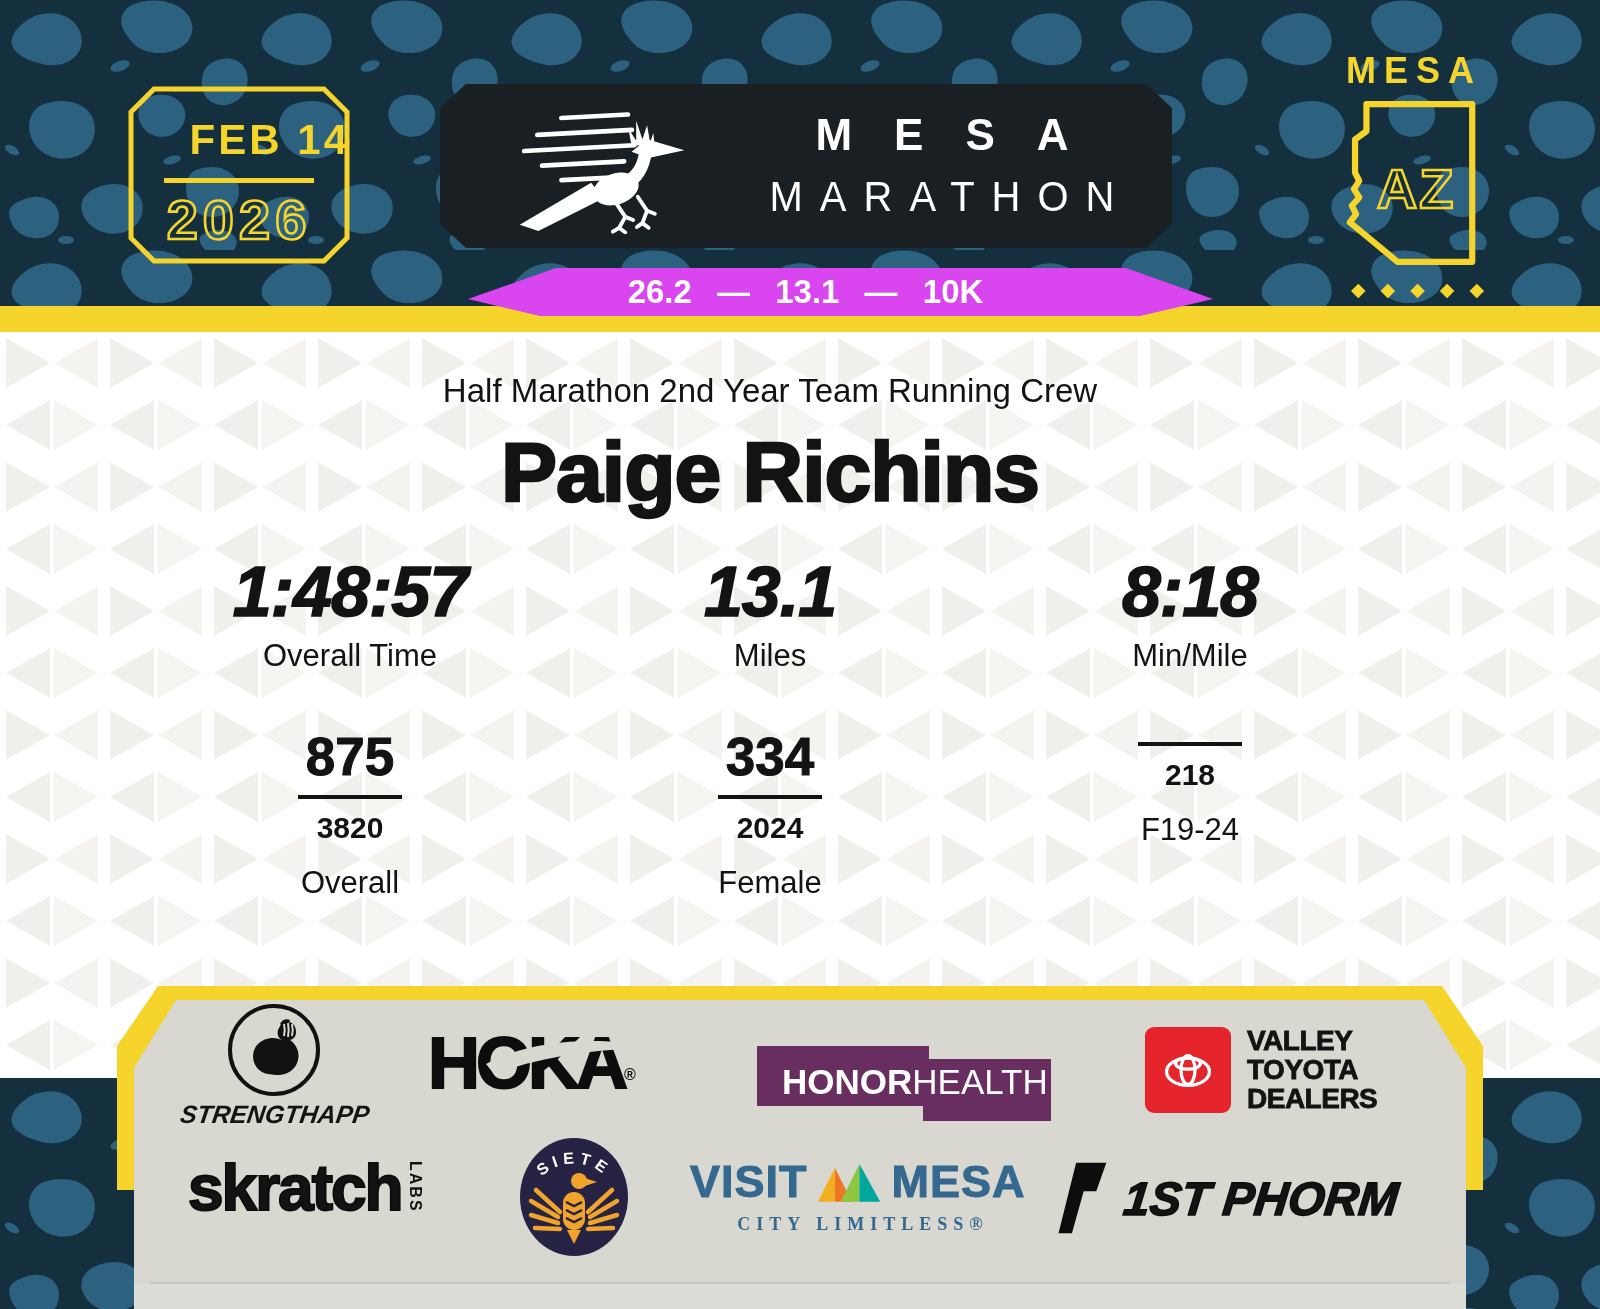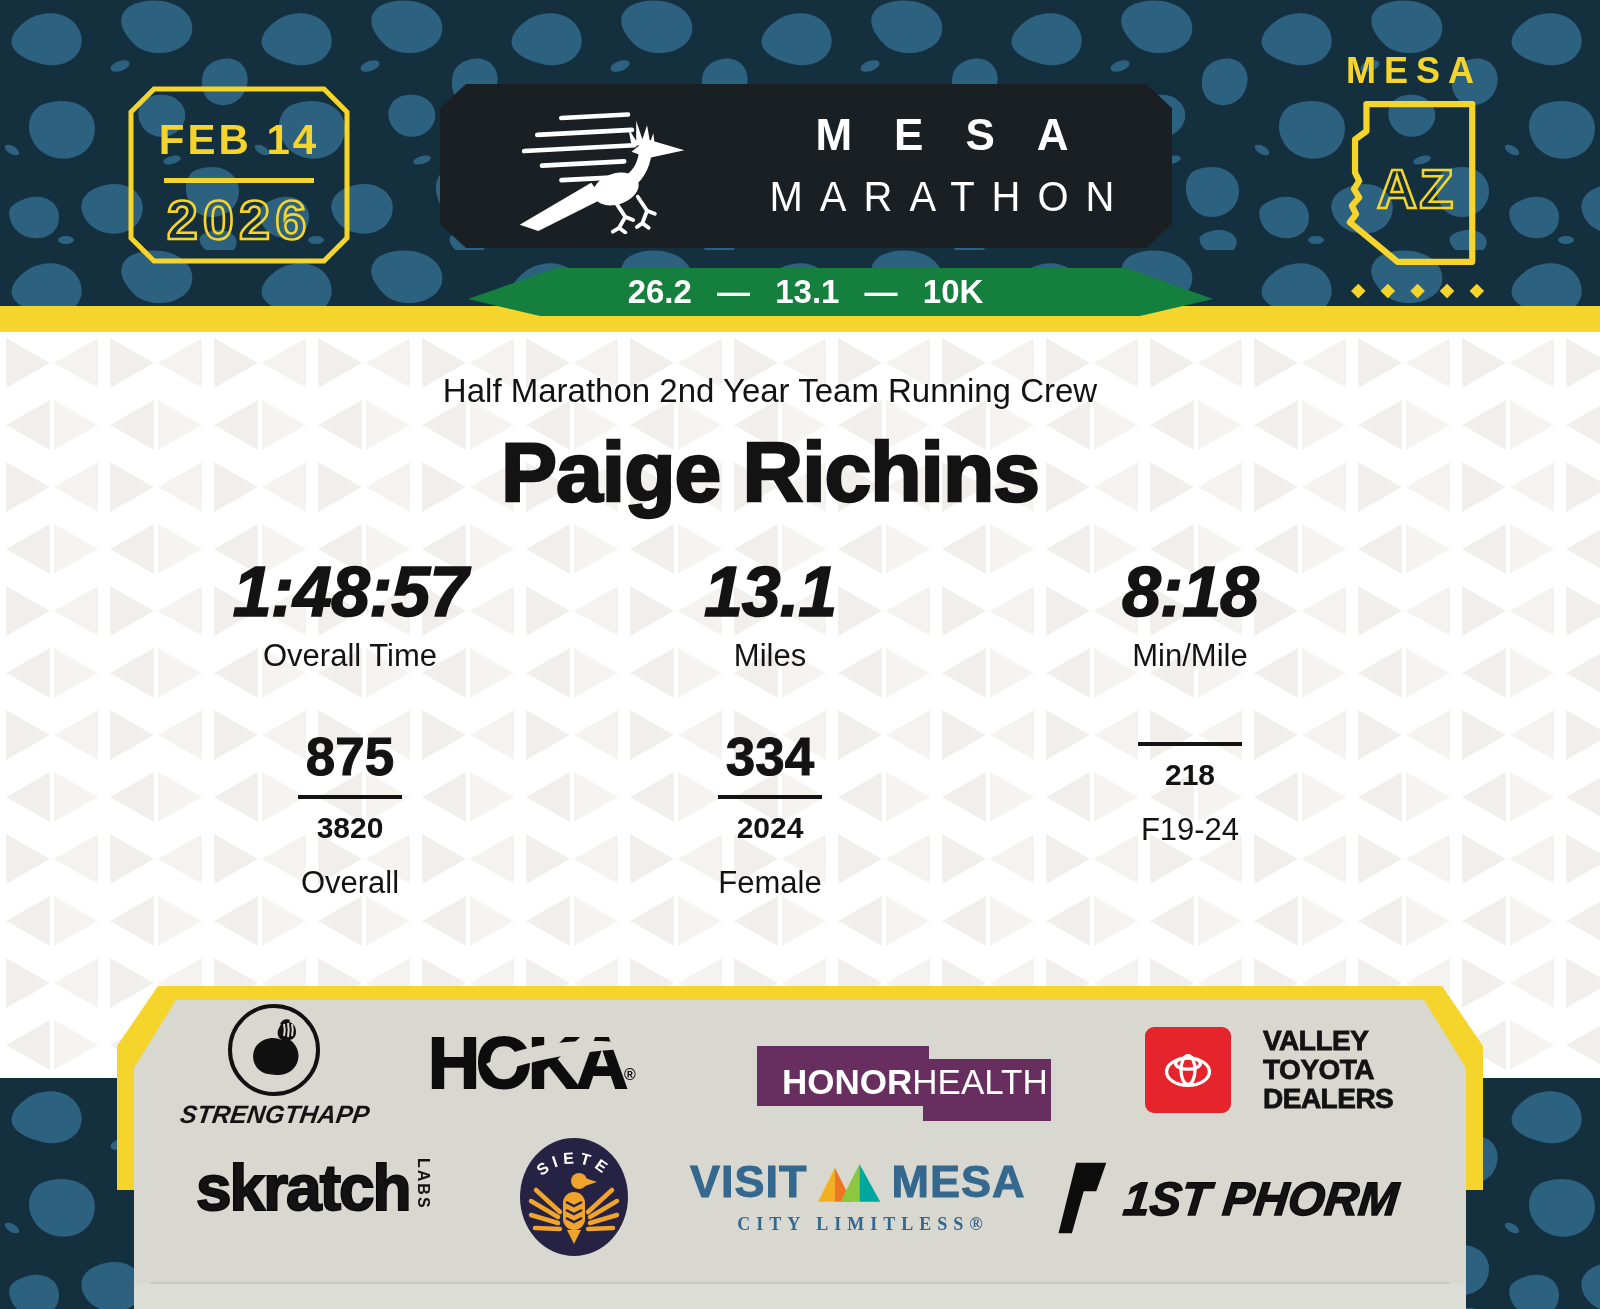--- a/index.html
+++ b/index.html
@@ -4,32 +4,32 @@
 <style>
   html,body{margin:0;padding:0;background:#ffffff;}
   .card{position:relative;width:1600px;height:1309px;overflow:hidden;background:#ffffff;
         font-family:"Liberation Sans",sans-serif;color:#131313;}
   .abs{position:absolute;}
 
   
   .header-bg{left:0;top:0;width:1600px;height:308px;}
   .yellow-stripe{left:0;top:306px;width:1600px;height:26px;background:#f5d42b;}
 
-  .date-badge{left:128px;top:86px;width:222px;height:178px;text-align:center;}
+  .date-badge{left:128px;top:86px;width:222px;height:178px;text-align:right;}
   .date-badge .line1{margin-top:30px;font-size:42px;font-weight:bold;color:#f5d42b;letter-spacing:3px;}
   .date-badge .rule{width:150px;height:5px;background:#f5d42b;margin:14px auto 6px auto;}
 
   .logo-box{left:440px;top:84px;width:732px;height:164px;background:#1a1f24;
             clip-path:polygon(26px 0,706px 0,732px 24px,732px 140px,706px 164px,26px 164px,0 140px,0 24px);}
   .logo-text{position:absolute;left:292px;top:26px;width:420px;text-align:center;color:#ffffff;}
   .logo-text .w1{font-size:44px;font-weight:bold;letter-spacing:42px;padding-left:42px;}
   .logo-text .w2{margin-top:14px;font-size:40px;font-weight:400;letter-spacing:17px;padding-left:17px;
                  transform:scaleY(1.05);}
 
-  .distance-band{left:468px;top:268px;width:745px;height:48px;background:#15803d;
+  .distance-band{left:468px;top:268px;width:745px;height:48px;background:#d946ef;
                  clip-path:polygon(88px 0,658px 0,745px 31px,672px 48px,72px 48px,0 31px);
                  line-height:48px;text-align:center;color:#fff;font-size:33px;font-weight:bold;
                  word-spacing:16px;padding-right:70px;box-sizing:border-box;}
 
   .loc-badge{left:1336px;top:50px;width:148px;text-align:center;}
   .loc-badge .city{font-size:36px;font-weight:bold;color:#f5d42b;letter-spacing:8px;padding-left:8px;}
   .loc-badge .diamonds{margin-top:6px;font-size:19px;color:#f5d42b;letter-spacing:15px;padding-left:15px;}
 
   
   .tri-bg{left:0;top:332px;width:1600px;height:746px;}
@@ -67,27 +67,27 @@
   .hoka-text{font-size:72px;font-weight:bold;letter-spacing:-4px;-webkit-text-stroke:2px #0d0d0d;color:#0d0d0d;}
   .hoka .reg{font-size:16px;-webkit-text-stroke:0;vertical-align:8px;letter-spacing:0;}
   .hoka svg{position:absolute;left:56px;top:12px;pointer-events:none;}
 
   .hh{position:absolute;left:757px;top:1046px;width:300px;height:80px;}
   .hh .r1{position:absolute;left:0;top:0;width:172px;height:60px;background:#682e60;}
   .hh .r2{position:absolute;left:166px;top:13px;width:128px;height:62px;background:#682e60;}
   .hh .txt{position:absolute;left:25px;top:16px;font-size:35px;color:#fff;white-space:nowrap;}
   .hh .txt .b{font-weight:bold;}
 
-  .toyota{position:absolute;left:1128px;top:1026px;display:flex;align-items:center;gap:32px;padding-left:17px;}
+  .toyota{position:absolute;left:1128px;top:1026px;display:flex;align-items:center;gap:16px;padding-left:17px;}
   .toyota-box{width:86px;height:86px;background:#e6242b;border-radius:9px;display:flex;
               align-items:center;justify-content:center;}
   .toyota-lines{font-size:28px;font-weight:bold;line-height:1.04;letter-spacing:-0.5px;
                 -webkit-text-stroke:0.8px #111;}
 
-  .skratch{position:absolute;left:196px;top:1158px;display:flex;}
+  .skratch{position:absolute;left:188px;top:1158px;display:flex;align-items:flex-end;}
   .skratch .word{font-size:64px;font-weight:bold;letter-spacing:-2px;-webkit-text-stroke:2px #0d0d0d;line-height:0.95;}
   .skratch .labs{writing-mode:vertical-rl;font-size:16px;font-weight:bold;letter-spacing:2px;
                  margin-left:4px;margin-bottom:6px;}
 
   .siete{position:absolute;left:518px;top:1136px;}
 
   .vm{position:absolute;left:690px;top:1156px;width:340px;text-align:center;color:#35688e;}
   .vm-row{display:flex;align-items:center;gap:8px;}
   .vm-word{font-size:45px;font-weight:bold;letter-spacing:1px;-webkit-text-stroke:1px #35688e;}
   .vm-tag{margin-top:6px;font-size:18px;font-weight:bold;letter-spacing:6px;padding-left:6px;font-family:Liberation Serif, serif;}

